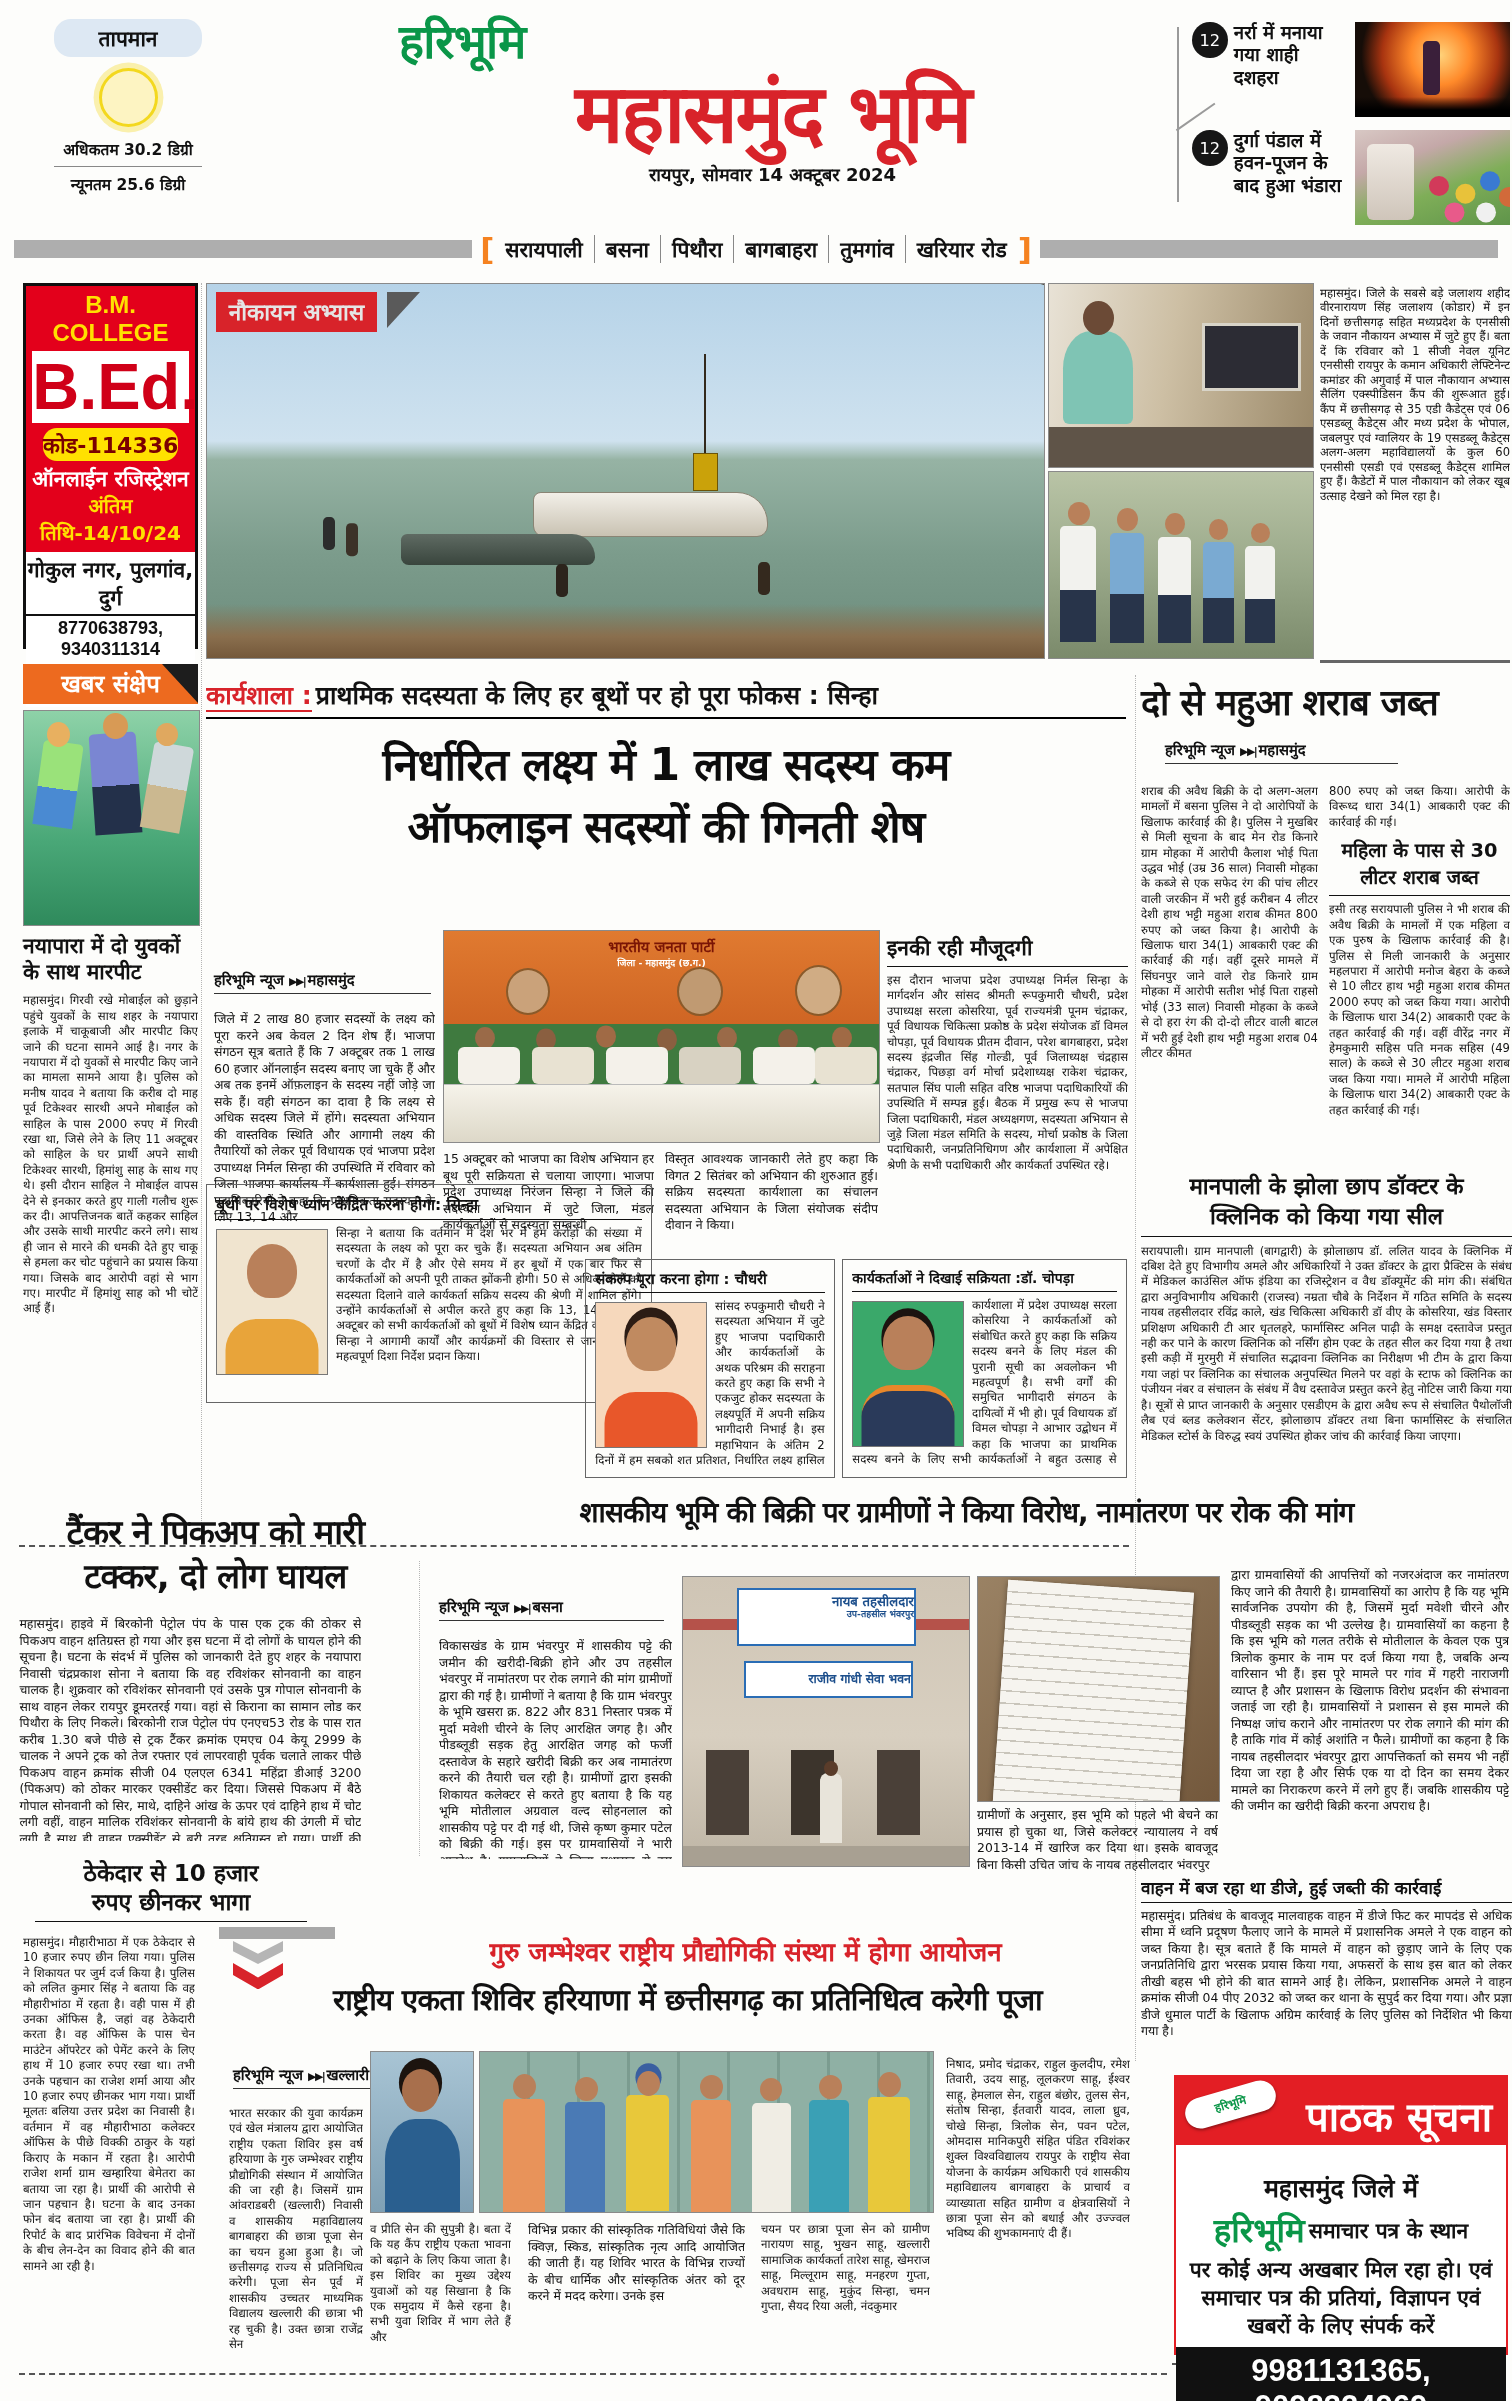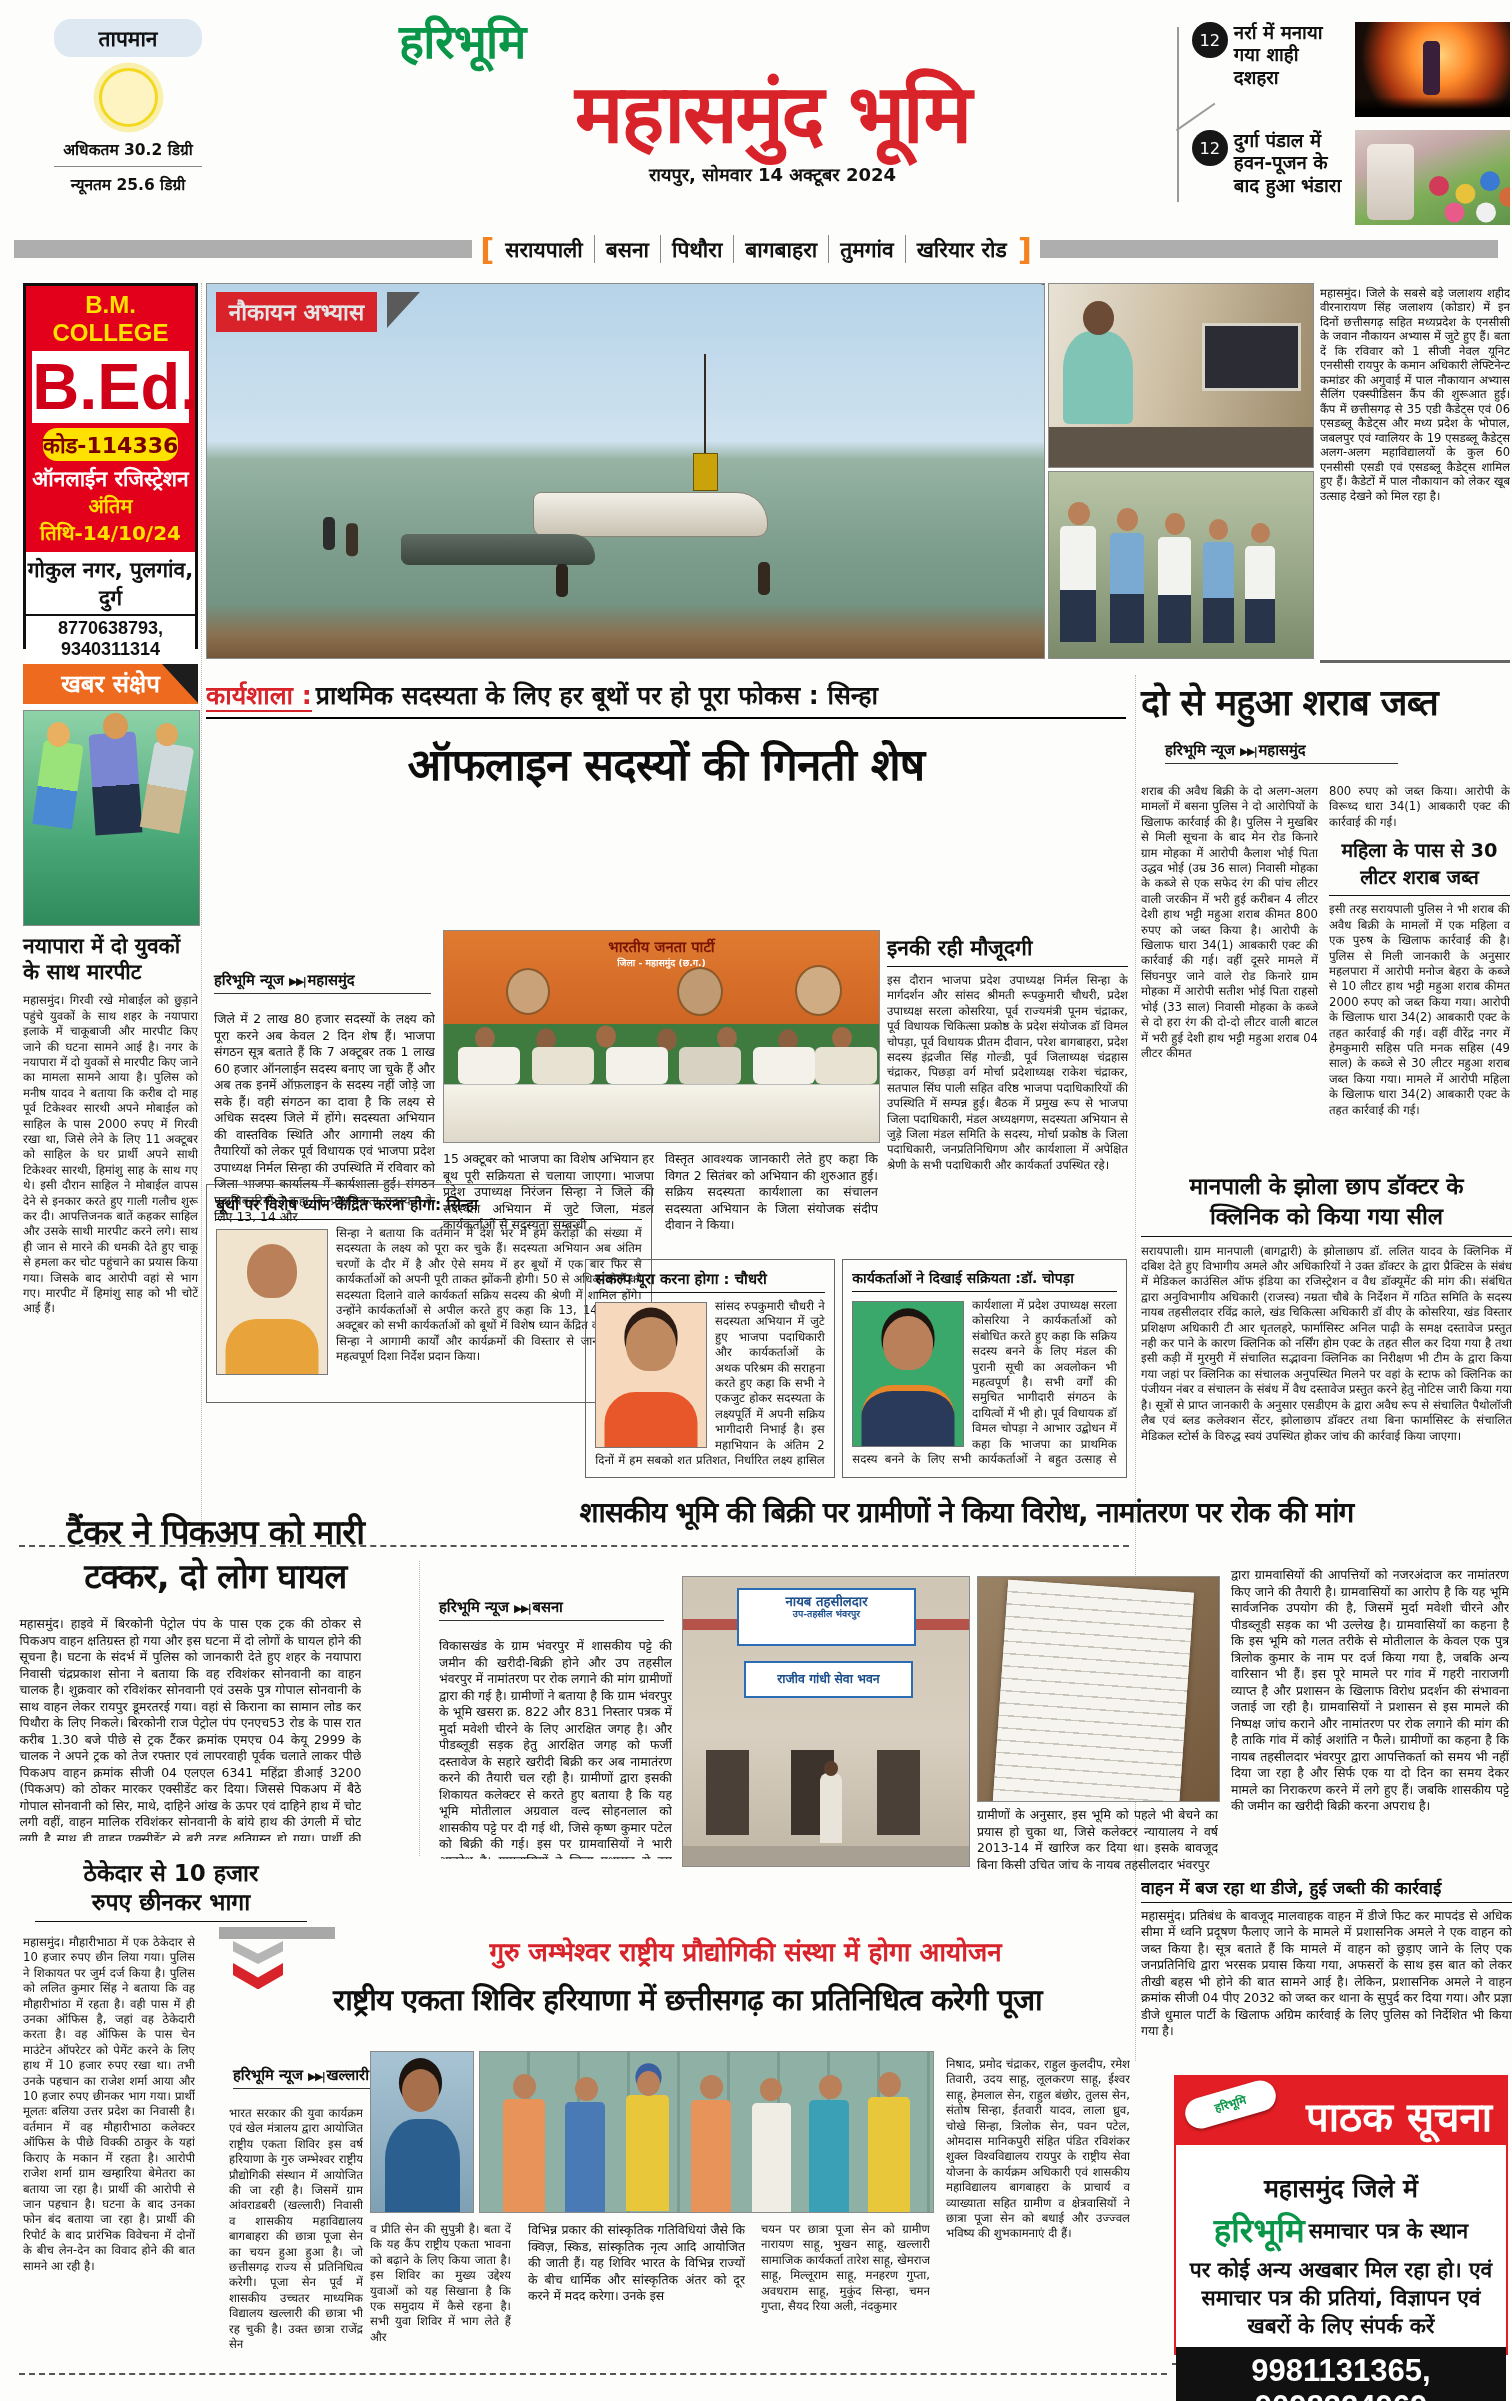--- a/index.html
+++ b/index.html
@@ -23,21 +23,21 @@
   .city{font-size:21px;font-weight:bold;padding:0 11px;}
   .city + .city{border-left:1.6px solid #888;}
   .sun{width:53px;height:53px;border-radius:50%;background:#fdf4c2;border:3.9px solid #f3d81e;box-shadow:0 0 0 5.4px rgba(243,216,30,.35);margin:11px auto;}
   .badge12{width:36px;height:36px;border-radius:50%;background:#161616;color:#fff;font-size:16.3px;display:flex;align-items:center;justify-content:center;}
   .fold-dark{position:absolute;right:0;top:0;width:0;height:0;border-top:39px solid #1d1d1d;border-left:36px solid transparent;}
   .fig{position:absolute;border-radius:4.7px 4.7px 0 0;}
   .head{position:absolute;border-radius:50%;background:#b9805a;}
   .portrait{float:left;width:110px;height:144px;border:0.8px solid #777;margin:3.1px 7.8px 3.1px 0;position:relative;overflow:hidden;}
   .portrait .ph{position:absolute;left:50%;top:14px;transform:translateX(-50%);width:50px;height:54px;border-radius:50% 50% 45% 45%;}
   .portrait .pb{position:absolute;left:50%;bottom:-6.2px;transform:translateX(-50%);width:93px;height:61px;border-radius:31px 31px 0 0;}
-  .signboard{position:absolute;background:#fff;border:2.3px solid #2a6db5;color:#1d4f8c;font-weight:bold;text-align:center;line-height:1.15;}
+  .signboard{position:absolute;background:#fff;border:2.3px solid #2a6db5;color:#1d4f8c;font-weight:bold;text-align:right;line-height:1.15;}
   .box-article{position:absolute;border:1.6px solid #666;padding:7.8px 9.3px;box-sizing:border-box;}
   .box-title{font-weight:bold;border-bottom:1.9px solid #111;padding-bottom:3.9px;margin-bottom:6.2px;white-space:nowrap;overflow:hidden;}
 </style>
 </head>
 <body>
 
 <div id="canvas">
 
   <div class="abs" style="left:54px;top:19.4px;width:148px;">
     <div style="background:#dde8f3;border-radius:17px;text-align:center;font-size:21px;font-weight:bold;padding:4.7px 0;">तापमान</div>
@@ -158,20 +158,21 @@
 
   <div class="abs clip" style="left:1320px;top:286px;width:190px;height:374px;border-bottom:3.9px solid #666;">
     <p style="font-size:11.5px;line-height:1.26;text-align:justify;">महासमुंद। जिले के सबसे बड़े जलाशय शहीद वीरनारायण सिंह जलाशय (कोडार) में इन दिनों छत्तीसगढ़ सहित मध्यप्रदेश के एनसीसी के जवान नौकायन अभ्यास में जुटे हुए हैं। बता दें कि रविवार को 1 सीजी नेवल यूनिट एनसीसी रायपुर के कमान अधिकारी लेफ्टिनेन्ट कमांडर की अगुवाई में पाल नौकायान अभ्यास सैलिंग एक्स्पीडिसन कैंप की शुरूआत हुई। कैंप में छत्तीसगढ़ से 35 एडी कैडेट्स एवं 06 एसडब्लू कैडेट्स और मध्य प्रदेश के भोपाल, जबलपुर एवं ग्वालियर के 19 एसडब्लू कैडेट्स अलग-अलग महाविद्यालयों के कुल 60 एनसीसी एसडी एवं एसडब्लू कैडेट्स शामिल हुए हैं। कैडेटों में पाल नौकायान को लेकर खूब उत्साह देखने को मिल रहा है।</p>
   </div>
 
   <div class="abs" style="left:206px;top:677px;width:920px;border-bottom:2.3px solid #000;padding-bottom:6.2px;white-space:nowrap;overflow:hidden;">
     <span class="kicker-red" style="font-size:25px;border-bottom:2.3px solid #d8232a;">कार्यशाला :</span>
     <span style="font-size:25px;font-weight:bold;">प्राथमिक सदस्यता के लिए हर बूथों पर हो पूरा फोकस : सिन्हा</span>
   </div>
   <div class="abs headline-xl" style="left:206px;top:734px;width:920px;font-size:44px;line-height:1.42;">
+    <div>निर्धारित लक्ष्य में 1 लाख सदस्य कम</div>
     <div>ऑफलाइन सदस्यों की गिनती शेष</div>
   </div>
 
   <div class="abs byline" style="left:214px;top:969px;width:217px;">
     <span>हरिभूमि न्यूज</span>
     <span class="arr"></span>
     <span>महासमुंद</span>
   </div>
   <div class="abs clip" style="left:214px;top:1011px;width:221px;height:242px;">
     <p class="body16">जिले में 2 लाख 80 हजार सदस्यों के लक्ष्य को पूरा करने अब केवल 2 दिन शेष हैं। भाजपा संगठन सूत्र बताते हैं कि 7 अक्टूबर तक 1 लाख 60 हजार ऑनलाईन सदस्य बनाए जा चुके हैं और अब तक इनमें ऑफ़लाइन के सदस्य नहीं जोड़े जा सके हैं। वही संगठन का दावा है कि लक्ष्य से अधिक सदस्य जिले में होंगे। सदस्यता अभियान की वास्तविक स्थिति और आगामी लक्ष्य की तैयारियों को लेकर पूर्व विधायक एवं भाजपा प्रदेश उपाध्यक्ष निर्मल सिन्हा की उपस्थिति में रविवार को जिला भाजपा कार्यालय में कार्यशाला हुई। संगठन पदाधिकारियों ने कहा कि प्राथमिकता सदस्यता के लिए 13, 14 और</p>

